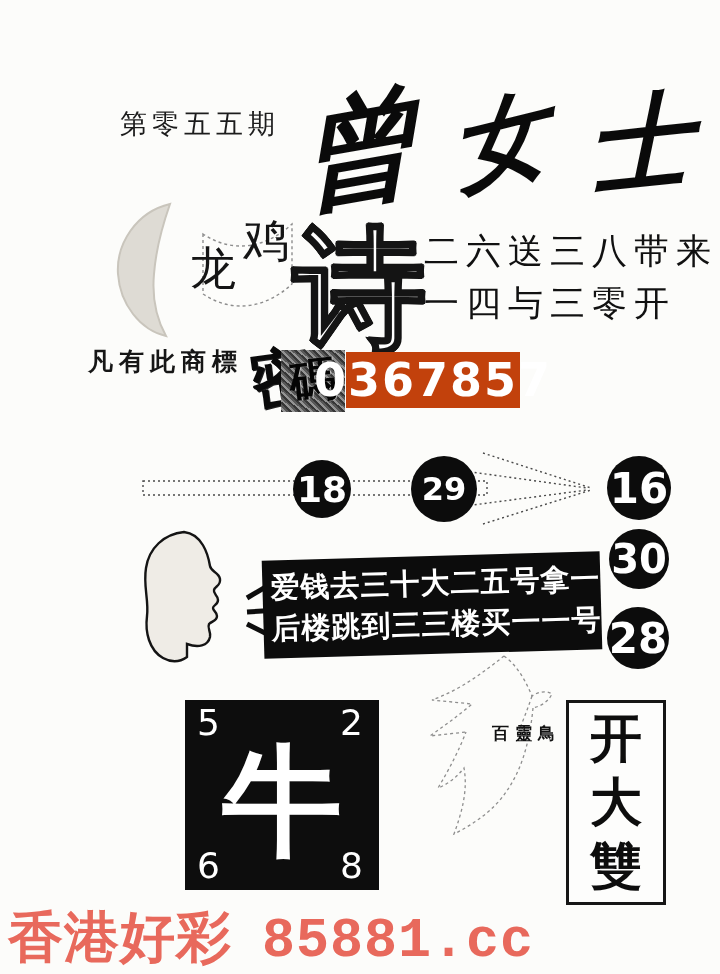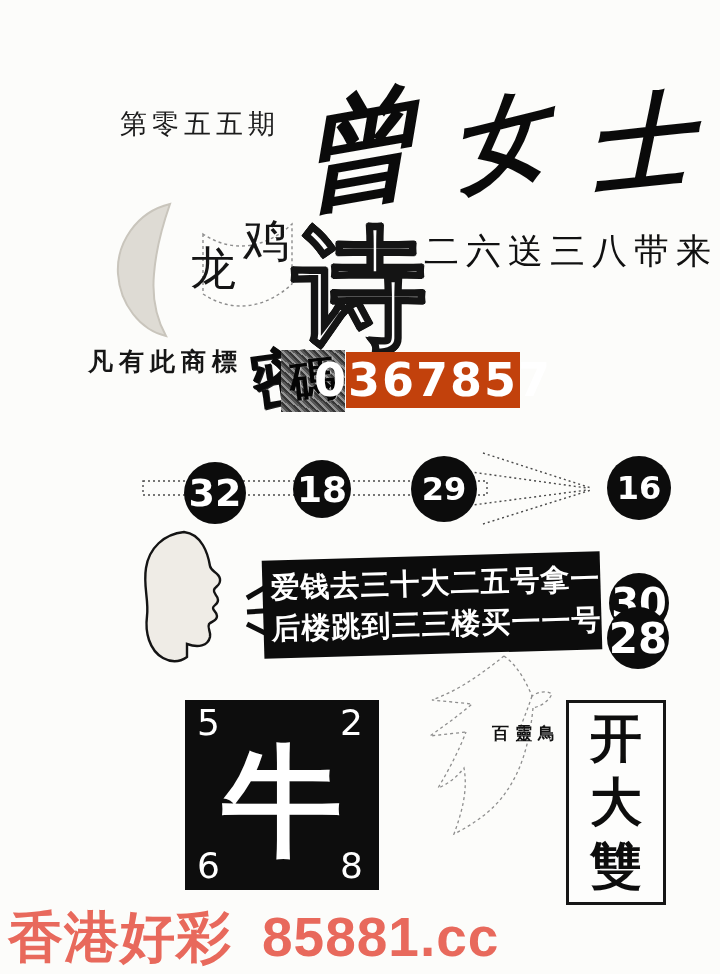--- a/index.html
+++ b/index.html
@@ -71,22 +71,22 @@
   
   .trend-arrow{position:absolute;left:135px;top:450px;}
   .ball{
     position:absolute;border-radius:50%;background:#0c0c0c;
     display:flex;align-items:center;justify-content:center;
     color:#fff;font-family:"DejaVu Sans", sans-serif;font-weight:800;
   }
   .b32{left:184px;top:462px;width:62px;height:62px;font-size:38px;}
   .b18{left:293px;top:460px;width:58px;height:58px;font-size:36px;text-align:right;}
   .b29{left:411px;top:456px;width:66px;height:66px;font-size:32px;}
-  .s16{left:607px;top:456px;width:64px;height:64px;font-size:32px;}
-  .s30{left:609px;top:529px;width:60px;height:60px;font-size:40px;margin-top:44px;}
+  .s16{left:607px;top:456px;width:64px;height:64px;font-size:42px;}
+  .s30{left:609px;top:529px;width:60px;height:60px;font-size:40px;}
   .s28{left:607px;top:607px;width:62px;height:62px;font-size:42px;}
   
   .head-svg{position:absolute;left:132px;top:528px;}
   .mouth-arrows{position:absolute;left:243px;top:558px;}
   .speech-box{
     position:absolute;left:263px;top:556px;width:322px;
     background:#0c0c0c;padding:7px 8px 9px 8px;
     transform:rotate(-1.6deg);
   }
   .speech-box div{
@@ -118,21 +118,21 @@
   
   .verdict-box{
     position:absolute;left:566px;top:700px;width:94px;height:199px;
     border:3px solid #161616;background:#fdfdfc;
     display:flex;flex-direction:column;align-items:center;justify-content:center;
   }
   .verdict-box div{font-size:52px;font-weight:700;line-height:64px;color:#0d0d0d;}
   
   .footer{
     position:absolute;left:8px;top:901px;white-space:nowrap;
-    font-family:Liberation Sans, sans-serif;font-weight:700;
+    font-family:Liberation Mono, monospace;font-weight:700;
     font-size:55px;color:#e8695c;letter-spacing:1px;
   }
   .footer .domain{margin-left:30px;}
 </style>
 </head>
 <body>
 
 <div class="page">
 
   <div class="issue-label">第零五五期</div>
@@ -143,20 +143,21 @@
   <svg class="ribbon-svg" width="200" height="150" viewBox="0 0 200 150">
     <path d="M62,8 C28,16 8,48 10,78 C12,108 32,134 58,140 C48,122 44,100 46,78 C48,52 55,28 62,8 Z" fill="#dedbd4" stroke="#c9c5bc" stroke-width="2"></path>
     <path d="M95,38 L95,98 C125,118 158,112 184,88 L184,28 C158,52 125,58 95,38 Z" fill="#fdfdfb" stroke="#8d8d8d" stroke-width="1.4" stroke-dasharray="3,3"></path>
   </svg>
   <span class="ribbon-char rc-left">龙</span>
   <span class="ribbon-char rc-right">鸡</span>
 
   <div class="poem-char">诗</div>
   <div class="poem-lines">
     <div>二六送三八带来</div>
+    <div>一四与三零开</div>
   </div>
 
   <div class="notice">
     <div>凡有此商標</div>
   </div>
   <div class="seal-mi">密</div>
   <div class="ma-box">
     <span>碼</span>
   </div>
   <div class="code-box">
@@ -166,21 +167,20 @@
   <svg class="trend-arrow" width="465" height="80" viewBox="0 0 465 80">
     <g stroke="#4a4a4a" stroke-width="1.4" fill="none" stroke-dasharray="2,3">
       <rect x="8" y="31" width="344" height="14"></rect>
       <line x1="348" y1="3" x2="456" y2="38"></line>
       <line x1="348" y1="74" x2="456" y2="40"></line>
       <line x1="300" y1="17" x2="452" y2="38"></line>
       <line x1="300" y1="60" x2="452" y2="40"></line>
     </g>
   </svg>
 
-  <div class="ball b32">32</div>
   <div class="ball b18">18</div>
   <div class="ball b29">29</div>
 
   <div class="ball s16">16</div>
   <div class="ball s30">30</div>
   <div class="ball s28">28</div>
 
   <svg class="head-svg" width="126" height="142" viewBox="0 0 126 142">
     <path d="M52,4 C32,6 17,20 14,40 C11,58 17,72 15,88 C13,104 17,122 31,130
              C40,135 48,134 55,129 L55,116

